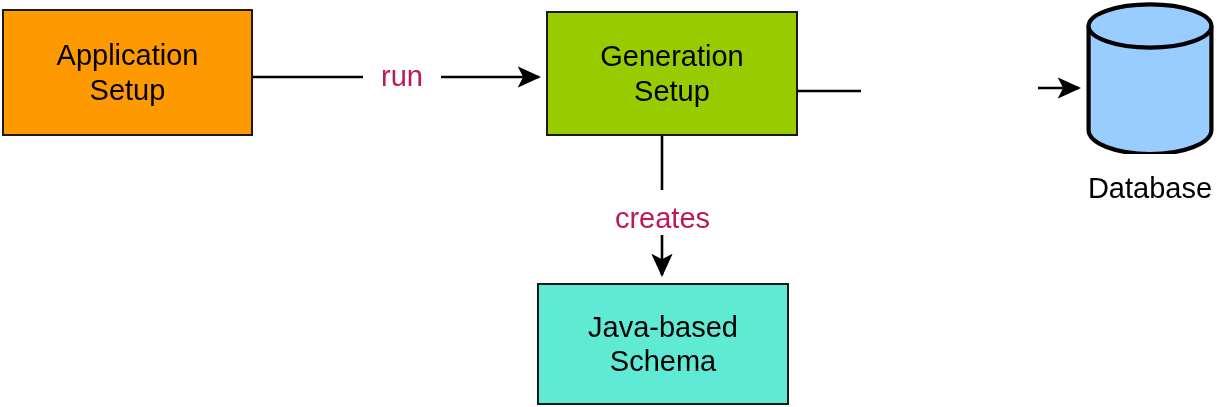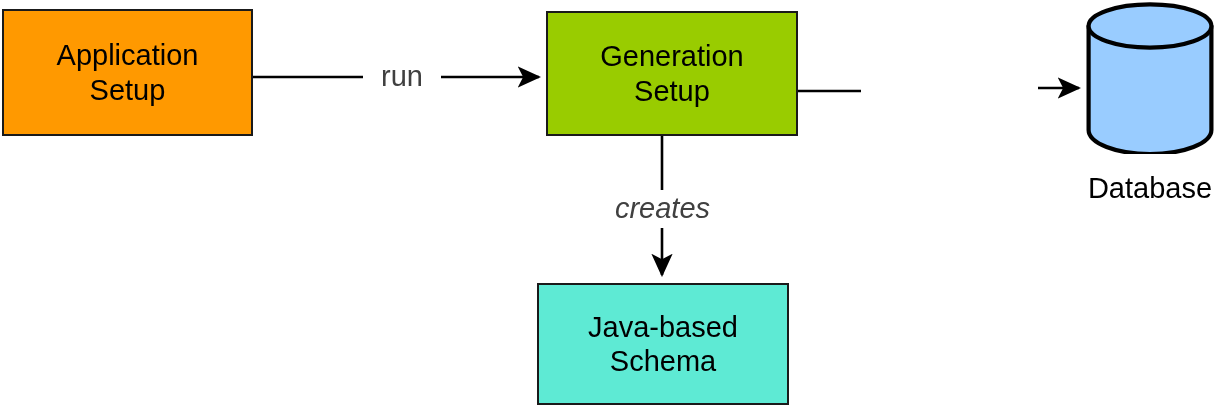--- a/index.html
+++ b/index.html
@@ -65,43 +65,42 @@
     top: 172px;
     width: 210px;
     text-align: center;
     font-size: 29px;
     color: #000000;
     font-family: "Liberation Sans", sans-serif;
   }
   .edge-label {
     position: absolute;
     font-size: 29px;
-    color: #404040;
+    color: #be185d;
     background: #ffffff;
     text-align: center;
     line-height: 1.15;
     font-family: "Liberation Sans", sans-serif;
     white-space: pre-line;
   }
   #label-run {
     left: 363px;
     top: 60px;
     width: 70px;
     padding: 0 4px;
   }
   #label-reverse-engineering {
     left: 862px;
     top: 56px;
     width: 178px;
   }
   #label-creates {
     left: 600px;
-    top: 192px;
+    top: 202px;
     width: 125px;
-    font-style: italic;
   }
   #edge-layer {
     position: absolute;
     left: 0;
     top: 0;
     width: 1221px;
     height: 407px;
     pointer-events: none;
   }
 </style>

